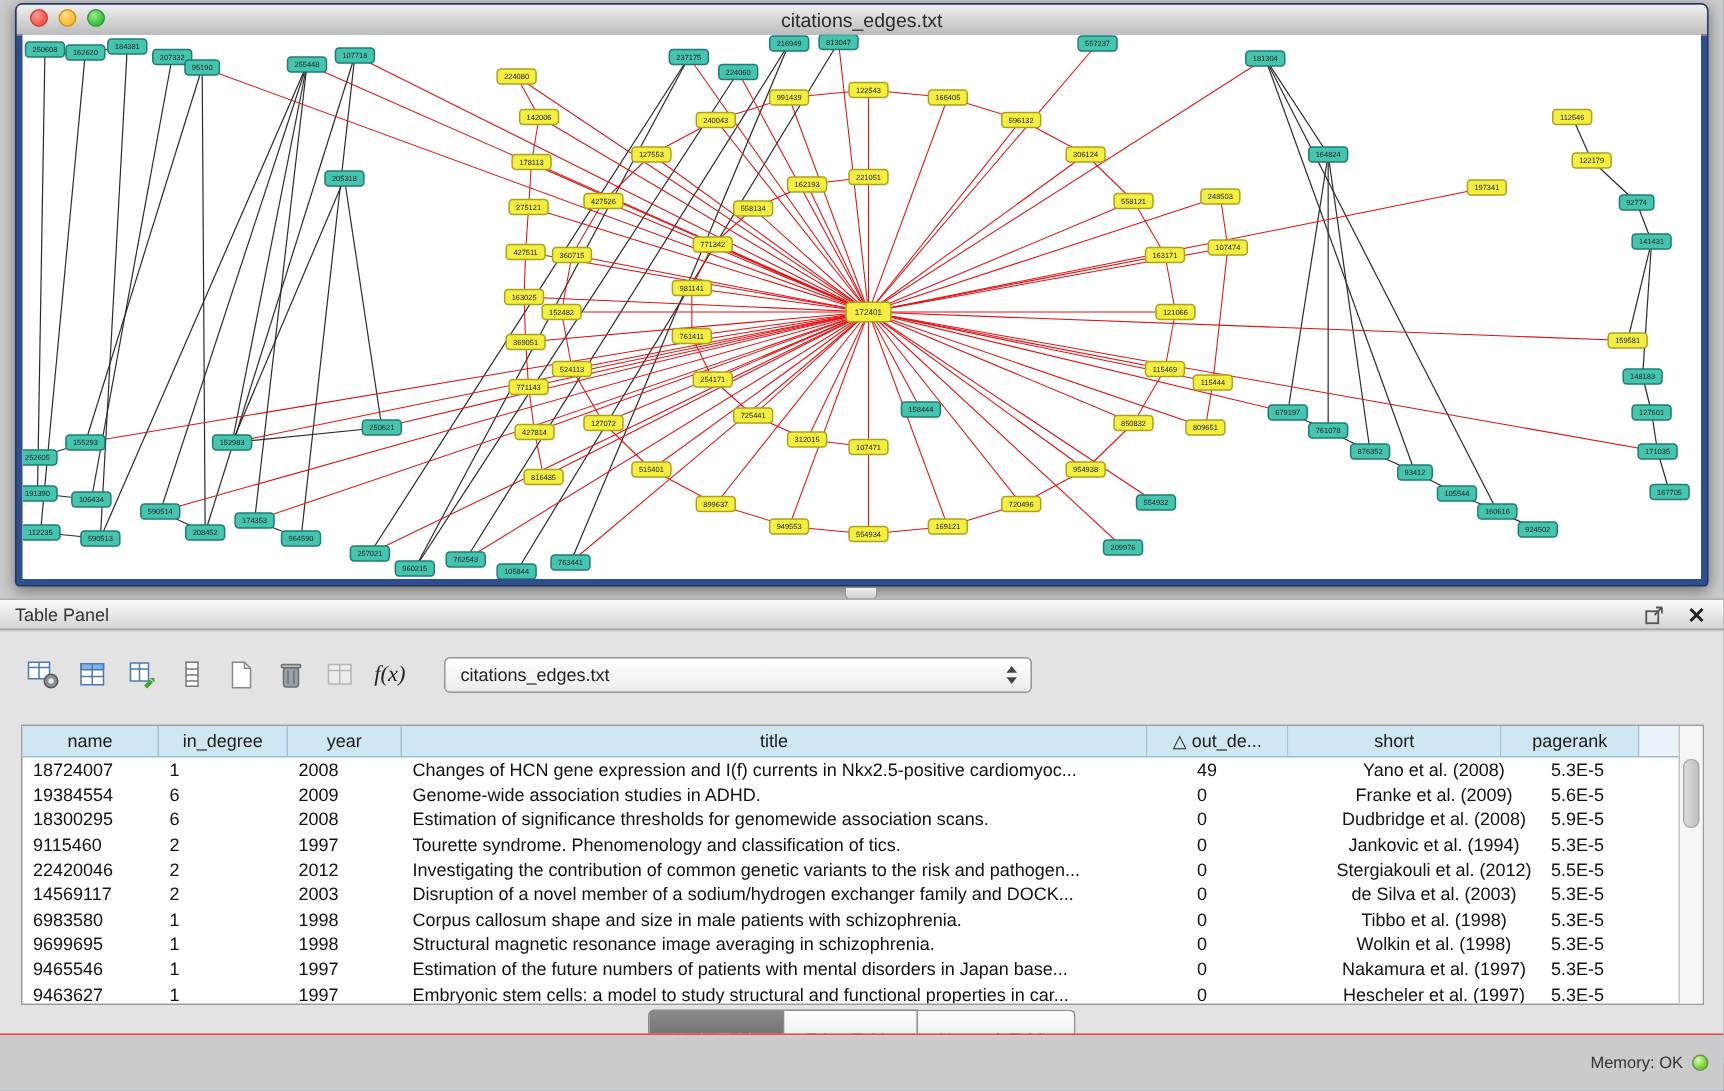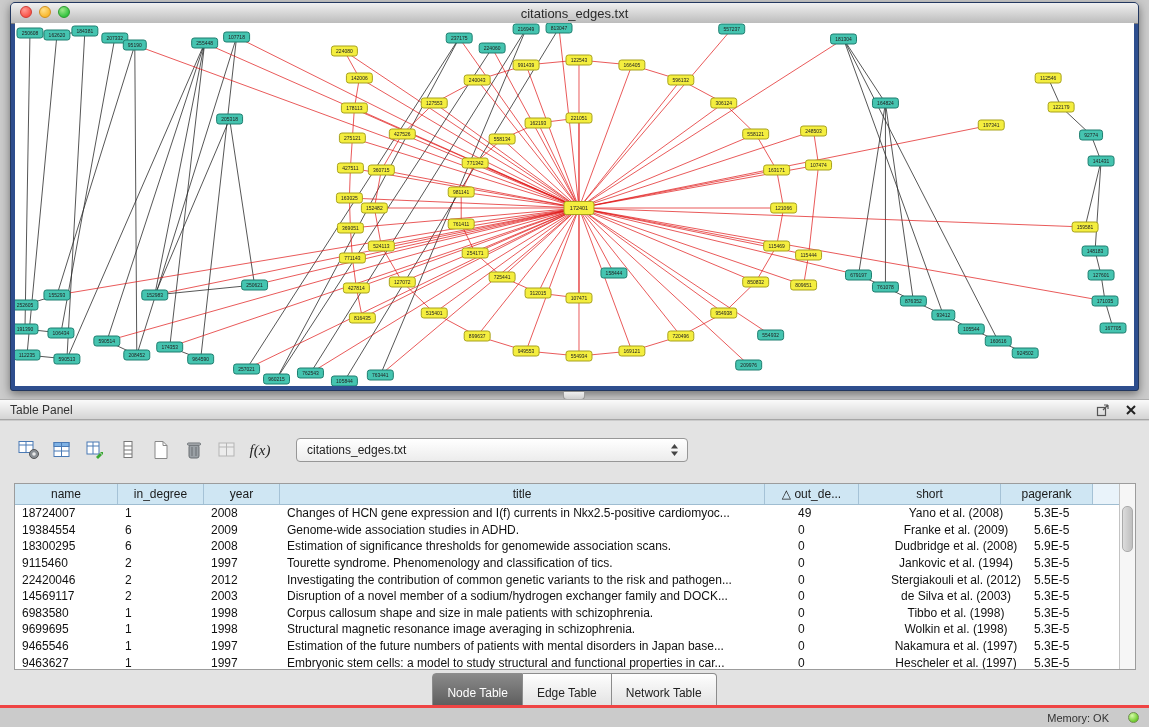--- a/index.html
+++ b/index.html
@@ -40,34 +40,34 @@
 
   
   #table{position:absolute;left:14px;top:62px;width:1122px;height:187px;background:#fff;border:1px solid #9c9c9c;box-sizing:border-box;display:flex}
   #table-main{flex:1;display:flex;flex-direction:column;overflow:hidden;min-width:0}
   #thead{display:flex;height:20px;flex:0 0 20px;border-bottom:1px solid #9fbdd1}
   .th{background:#cfe6f3;border-right:1px solid #a5c2d6;display:flex;align-items:center;justify-content:center;font-size:12px;color:#1a1a1a;box-sizing:border-box;white-space:nowrap;overflow:hidden}
   .th.filler{background:#e9f3fa;border-right:none;flex:0 0 26px}
   #tbody{flex:1;overflow:hidden}
   .tr{display:flex;height:16.6px;align-items:flex-end}
   .td{font-size:12px;color:#111;white-space:nowrap;overflow:hidden;box-sizing:border-box;padding-left:7px;display:flex;align-items:center;height:100%}
-  .c0{width:103px}.c1{width:86px}.c2{width:76px}.c3{flex:1;min-width:0}.c4{width:94px}.c5{width:142px}.c6{width:92px}
+  .c0{width:91px}.c1{width:86px}.c2{width:76px}.c3{flex:1;min-width:0}.c4{width:94px}.c5{width:142px}.c6{width:92px}
   .td.c5{justify-content:center;padding-left:0}
   #vscroll{flex:0 0 15px;border-left:1px solid #c3c3c3;background:#f6f6f6;position:relative}
   #vthumb{position:absolute;left:2px;right:2px;top:22px;height:46px;background:linear-gradient(90deg,#dcdcdc,#bfbfbf);border:1px solid #ababab;border-radius:5px;box-sizing:border-box}
 
   
   #tabs{position:absolute;left:0;right:0;top:252px;display:flex;justify-content:center}
   .tab{height:39px;padding:0 14px;font-size:12px;border:1px solid #8c8c8c;border-left:none;background:linear-gradient(#fefefe,#dedede);color:#222;font-family:inherit}
   .tab:first-child{border-left:1px solid #8c8c8c;border-radius:4px 0 0 4px}
   .tab:last-child{border-radius:0 4px 4px 0}
   .tab.active{background:linear-gradient(#8a8a8a,#565656);color:#fff}
 
   
-  #statusbar{position:absolute;left:0;bottom:0;width:1149px;height:22px;background:#cbcbcb;border-top:3px solid #ef4444;display:flex;align-items:center;justify-content:flex-end;padding-right:10px;box-sizing:border-box;font-size:11px;color:#333;gap:19px}
+  #statusbar{position:absolute;left:0;bottom:0;width:1149px;height:38px;background:#cbcbcb;border-top:1px solid #ef4444;display:flex;align-items:center;justify-content:flex-end;padding-right:10px;box-sizing:border-box;font-size:11px;color:#333;gap:6px}
   #memory-dot{width:11px;height:11px;border-radius:50%;background:radial-gradient(circle at 35% 30%,#d6fba8,#6ecb2d 70%);border:1px solid #6f8f4f;box-sizing:border-box}
 </style>
 </head>
 <body>
 
 <div id="app">
 
   <div id="graph-window">
     <div class="titlebar">
       <div class="traffic">

